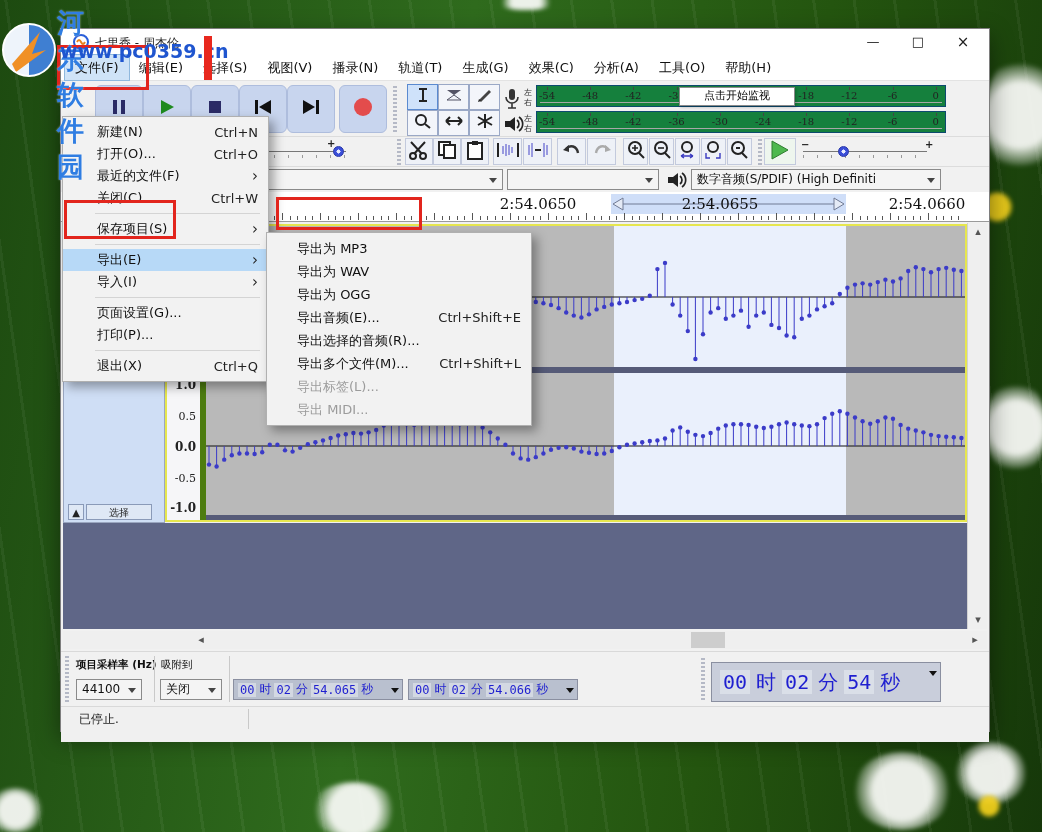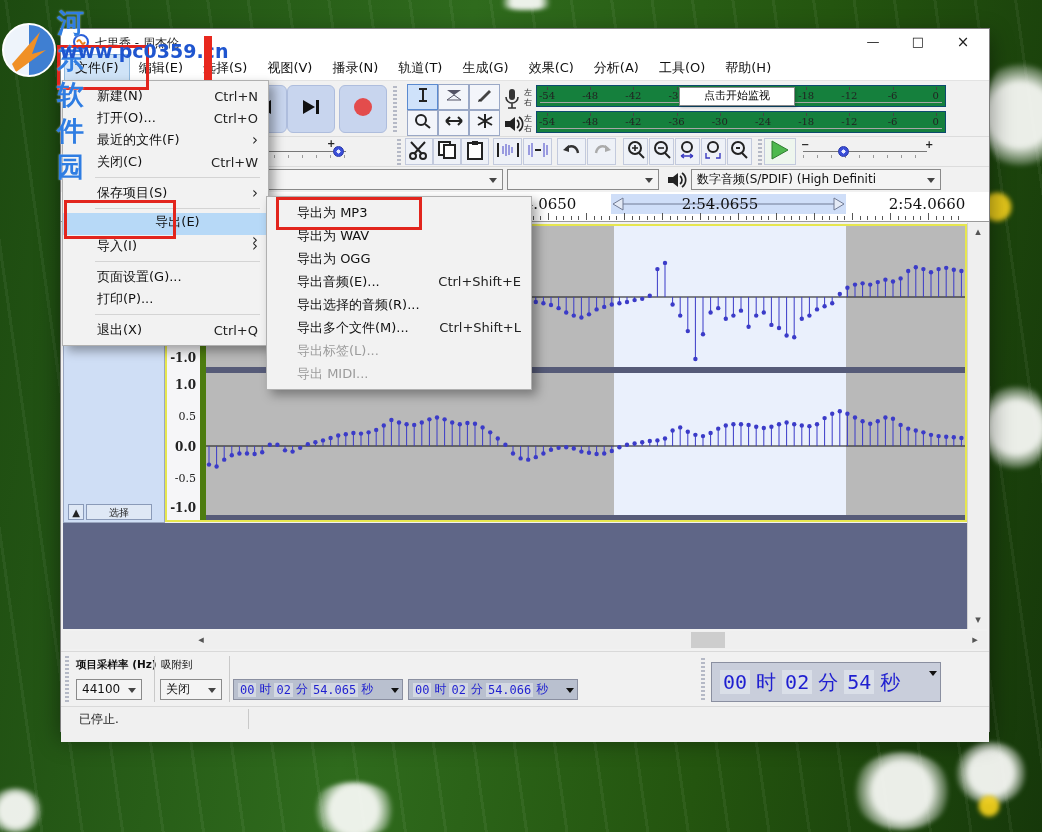--- a/index.html
+++ b/index.html
@@ -59,23 +59,23 @@
   #seltb{position:absolute;left:0;top:622px;width:100%;height:55px;background:#f1f1f1;border-top:1px solid #d9d9d9;box-sizing:border-box;}
   .lab{position:absolute;font-size:10.5px;color:#111;white-space:nowrap;}
   .vdiv{position:absolute;width:1px;background:#c9c9c9;}
   .timefield{position:absolute;height:21px;background:#b9c0cf;border:1px solid #8a8fa0;box-sizing:border-box;display:flex;align-items:center;gap:3px;padding:0 14px 0 4px;font-family:"DejaVu Sans Mono",monospace;font-size:12px;color:#1f1fd0;white-space:nowrap;}
   .timefield .tnum{background:#d3d8e2;padding:0 2px;}
   .tfarrow{position:absolute;right:3px;top:8px;width:0;height:0;border-left:4px solid transparent;border-right:4px solid transparent;border-top:5px solid #111;}
   #posdisp{position:absolute;left:650px;top:10px;width:230px;height:40px;background:#c9cedb;border:1px solid #8a8fa0;box-sizing:border-box;display:flex;align-items:center;gap:6px;padding:0 16px 0 8px;font-family:"DejaVu Sans Mono",monospace;font-size:20px;color:#1f1fd0;white-space:nowrap;}
   #posdisp .tnum{background:#dadfe8;padding:0 3px;}
   #statusbar{position:absolute;left:0;top:677px;width:100%;height:36px;background:#f0f0f0;border-top:1px solid #d9d9d9;box-sizing:border-box;font-size:12px;color:#222;}
   
-  .menu{position:absolute;background:#f2f2f2;border:1px solid #b0b0b0;box-shadow:5px 5px 10px rgba(0,0,0,.35);z-index:40;padding:4px 0;box-sizing:border-box;}
+  .menu{position:absolute;background:#f2f2f2;border:1px solid #b0b0b0;box-shadow:5px 5px 10px rgba(0,0,0,.35);z-index:40;padding:4px 0;box-sizing:border-box;margin-top:36px;}
   .fm-row{position:relative;height:22px;display:flex;align-items:center;padding:0 10px 0 34px;font-size:13px;color:#111;white-space:nowrap;}
-  .fm-row.hl{background:#b7d9f7;flex-direction:column;}
+  .fm-row.hl{background:#b7d9f7;}
   .fm-row.disabled{color:#9b9b9b;}
   .fm-right{margin-left:auto;font-size:13px;color:#222;padding-left:28px;}
   .fm-sep{height:1px;background:#d4d4d4;margin:4px 8px 4px 32px;}
   
   .annot{position:absolute;border:3px solid #e2251d;z-index:60;}
   #wm{position:absolute;left:0;top:0;z-index:70;pointer-events:none;}
   .wm-name{position:absolute;left:57px;top:5px;font-size:27px;font-weight:bold;color:#2f7de2;text-shadow:0 0 2px rgba(255,255,255,.6);letter-spacing:1px;}
   .wm-url{position:absolute;left:60px;top:40px;font-size:19px;font-weight:bold;color:#1f55cf;}
   .wm-bar{position:absolute;left:204px;top:36px;width:8px;height:44px;background:#e8281e;}
 </style>

